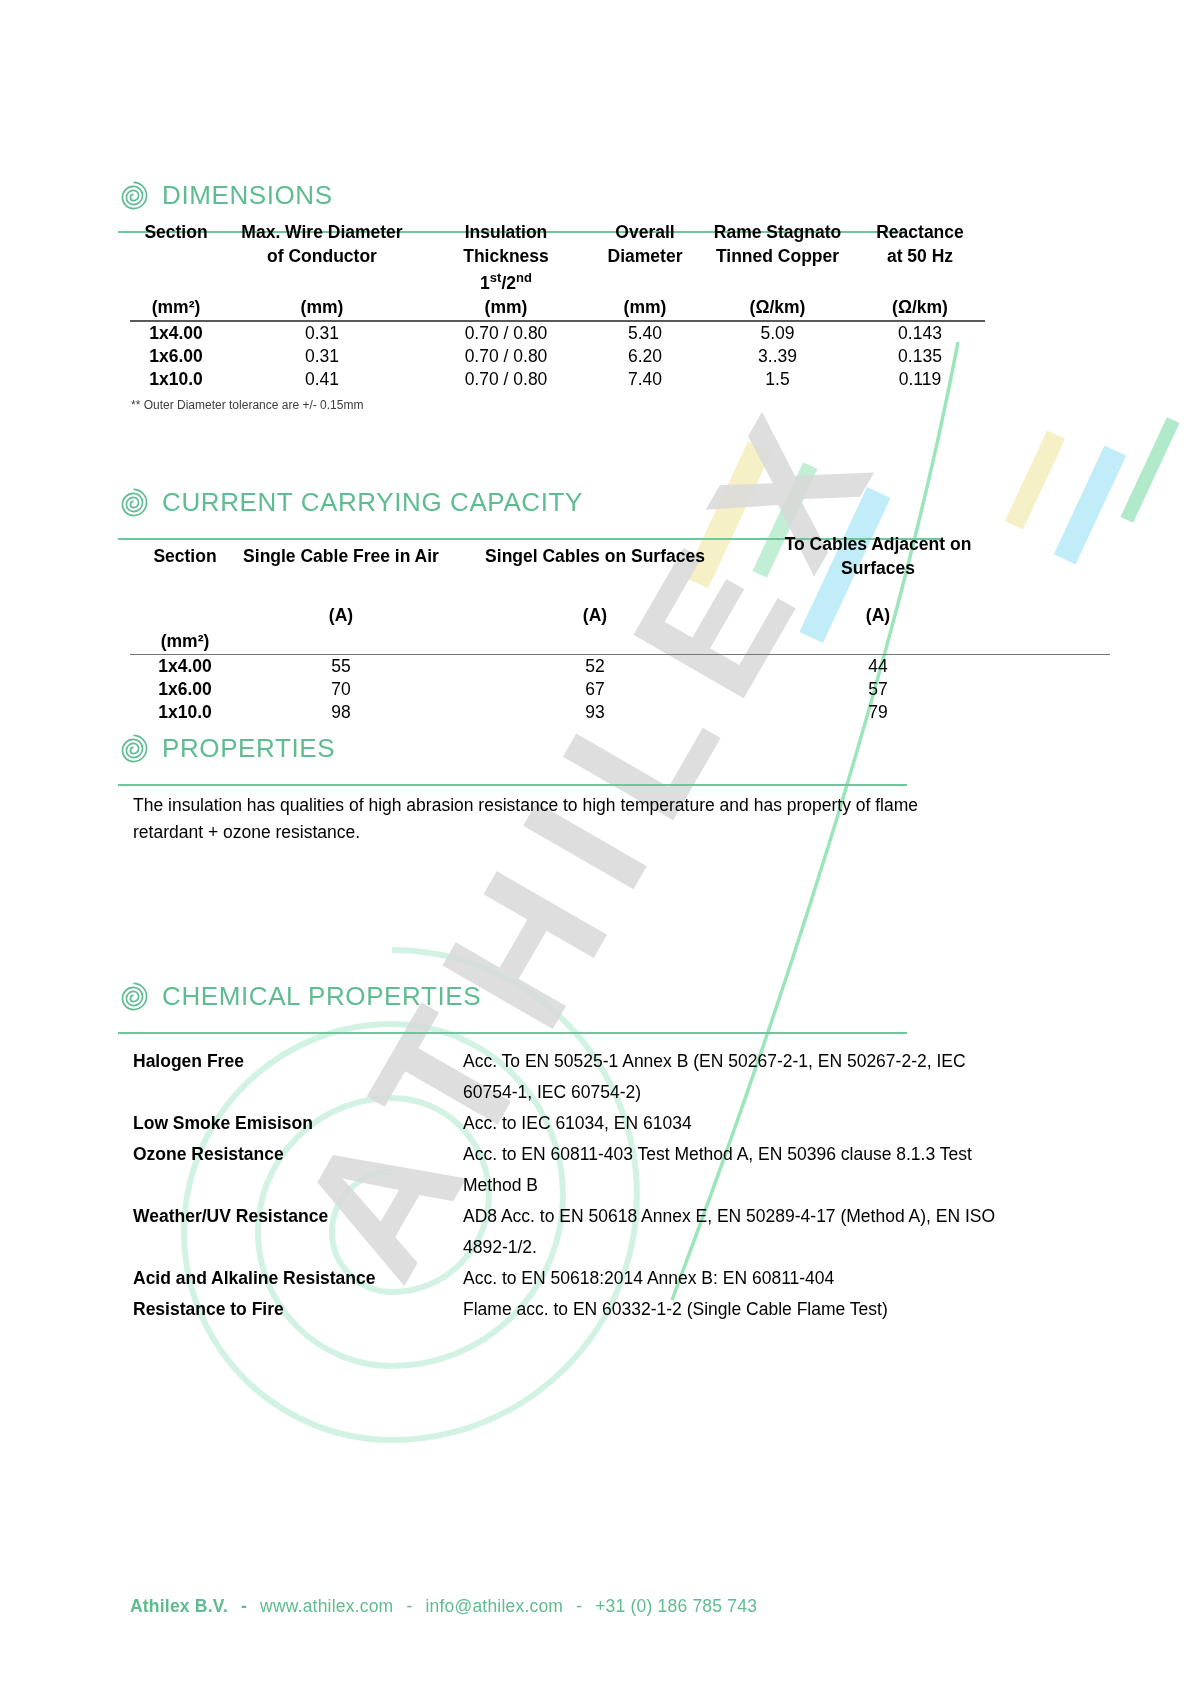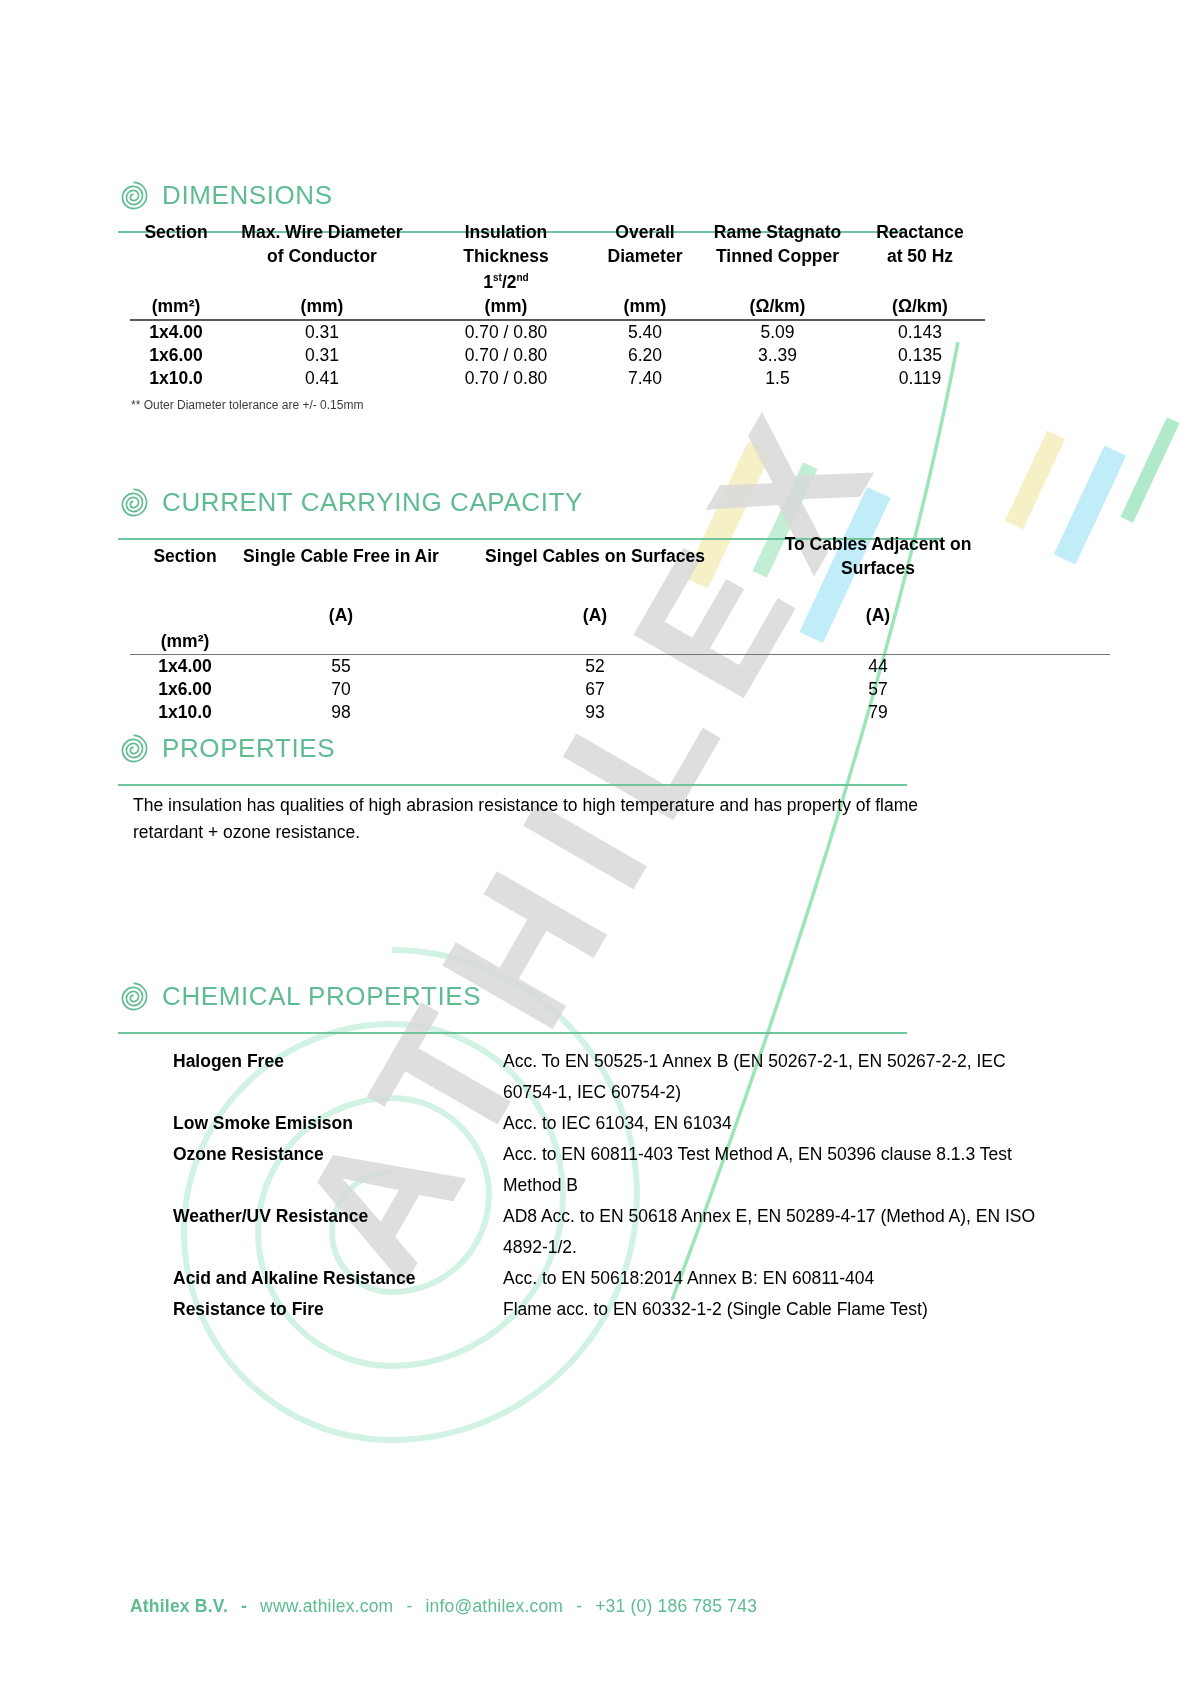--- a/index.html
+++ b/index.html
@@ -22,21 +22,21 @@
   #h-prop{top:733px;width:789px;}
   #h-chem{top:981px;width:789px;}
 
   
   .dim-table{
     position:absolute;left:130px;top:220px;width:855px;
     border-collapse:collapse;table-layout:fixed;font-size:17.5px;
   }
   .dim-table th,.dim-table td{padding:0;text-align:center;font-weight:700;line-height:24px;}
   .dim-table tr.h3 td{line-height:20px;}
-  .dim-table sup{font-size:10px;}
+  .dim-table sup{font-size:13px;}
   .dim-table tr.units td{padding-top:2px;padding-bottom:1px;border-bottom:2px solid #595959;}
   .dim-table tr.data td{font-weight:400;line-height:23px;}
   .dim-table tr.data td:first-child{font-weight:700;}
 
   .footnote{position:absolute;left:131px;top:398px;font-size:12px;color:#3d3d3d;}
 
   
   .cap-table{
     position:absolute;left:130px;top:532px;width:980px;
     border-collapse:collapse;table-layout:fixed;font-size:17.5px;
@@ -47,21 +47,21 @@
   .cap-table tr.data td{line-height:23px;font-weight:400;text-align:center;padding:0;}
   .cap-table tr.data td:first-child{font-weight:700;}
 
   
   .props{position:absolute;left:133px;top:792px;font-size:17.5px;}
   .props .line{line-height:27px;}
   .props .para + .para{margin-top:21px;}
 
   
   .chem{position:absolute;left:133px;top:1046px;width:950px;font-size:17.5px;}
-  .chem-row{display:flex;margin-left:40px;}
+  .chem-row{display:flex;}
   .chem-label{width:330px;flex-shrink:0;font-weight:700;line-height:31px;}
   .chem-value{line-height:31px;}
 
   
   .footer{position:absolute;left:130px;top:1596px;font-size:17.5px;color:#5ebc90;letter-spacing:0.2px;}
   .footer .company{font-weight:700;}
   .footer .sep{margin:0 13px;}
 </style>
 </head>
 <body>

